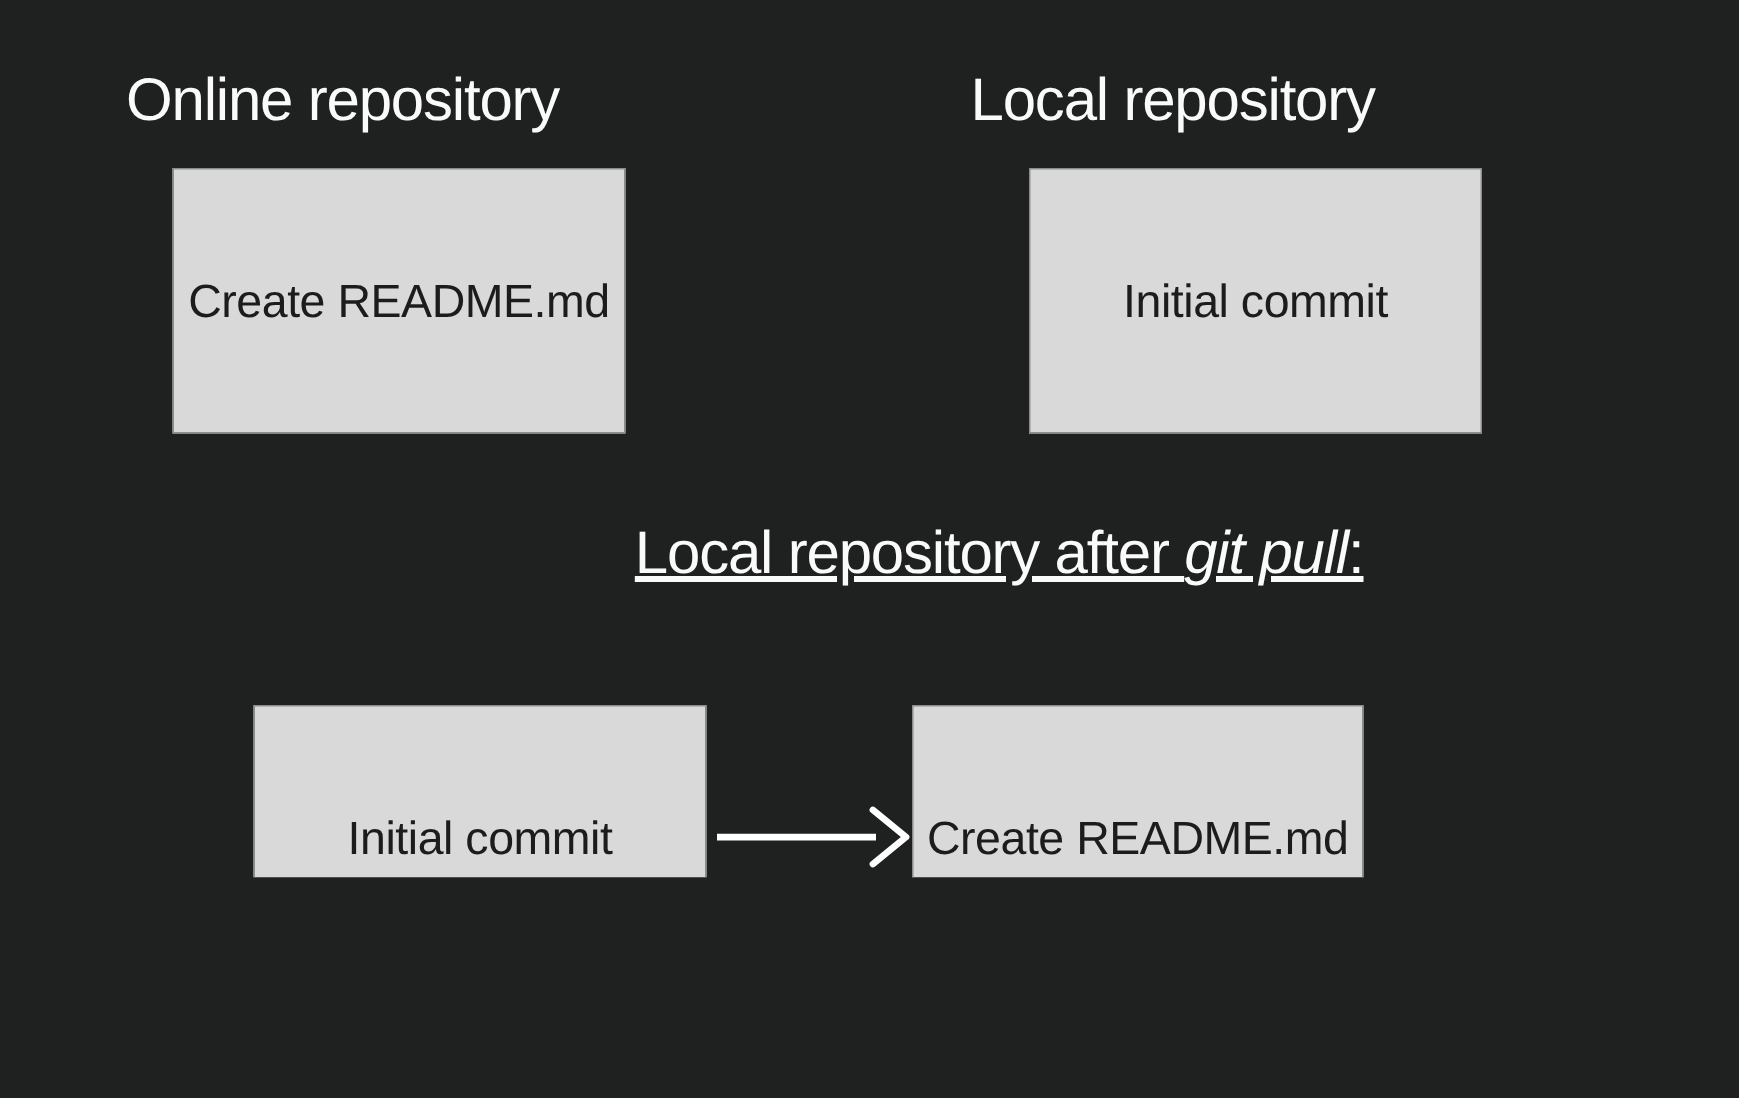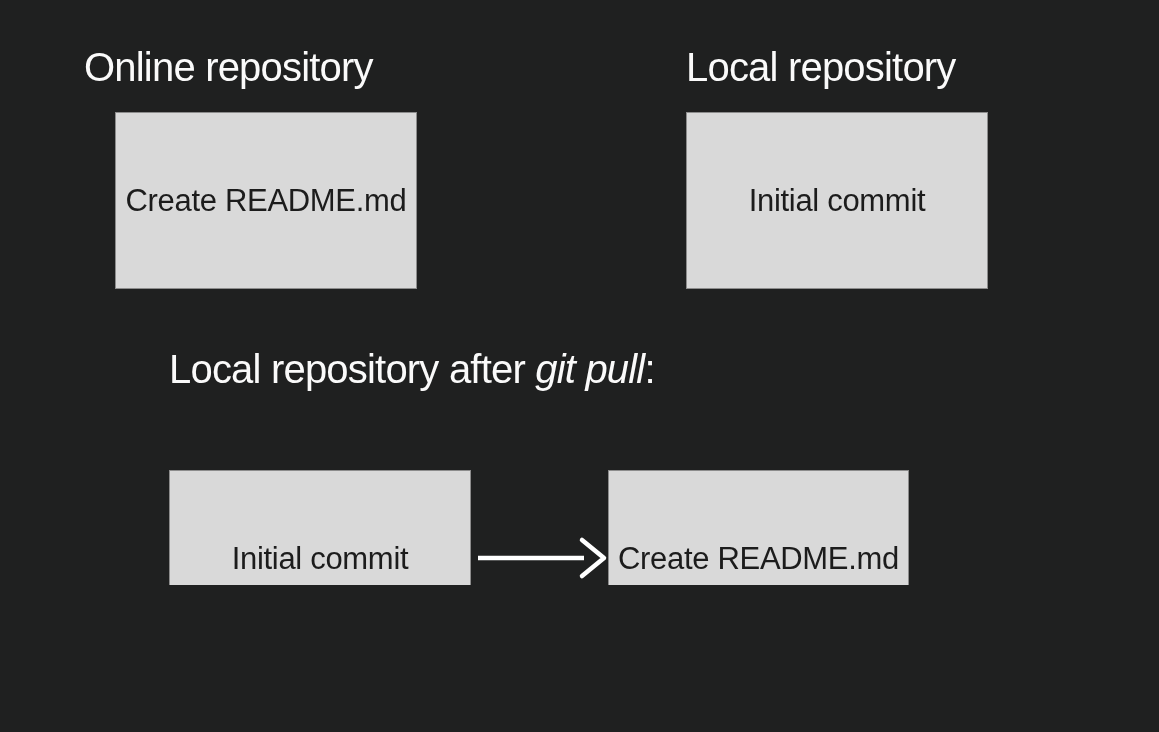--- a/index.html
+++ b/index.html
@@ -27,21 +27,22 @@
     color: var(--heading-color);
     font-size: 40px;
     line-height: 1;
     letter-spacing: -0.02em;
     white-space: nowrap;
   }
   .heading em { font-style: italic; }
   .heading-center {
     left: 169px;
     width: 740px;
-    text-align: left;
+    text-align: right;
+    text-decoration: underline;
   }
   .commit-box {
     position: absolute;
     width: 302px;
     height: 178px;
     background: var(--box-fill);
     border: 1px solid var(--box-border);
     display: flex;
     align-items: center;
     justify-content: center;
@@ -64,21 +65,21 @@
     fill: none;
   }
 </style>
 </head>
 <body>
 
 <div class="canvas">
 
   <div class="heading" style="left:84px; top:47px;">Online repository</div>
 
-  <div class="heading" style="left:686px; top:47px;">Local repository</div>
+  <div class="heading" style="left:647px; top:47px;">Local repository</div>
 
   <div class="commit-box" style="left:115px; top:112px; height:177px;">
     <span class="commit-label">Create README.md</span>
   </div>
 
   <div class="commit-box" style="left:686px; top:112px; height:177px;">
     <span class="commit-label">Initial commit</span>
   </div>
 
   <div class="heading heading-center" style="top:349px;"><span>Local repository after </span><em>git pull</em><span>:</span></div>

